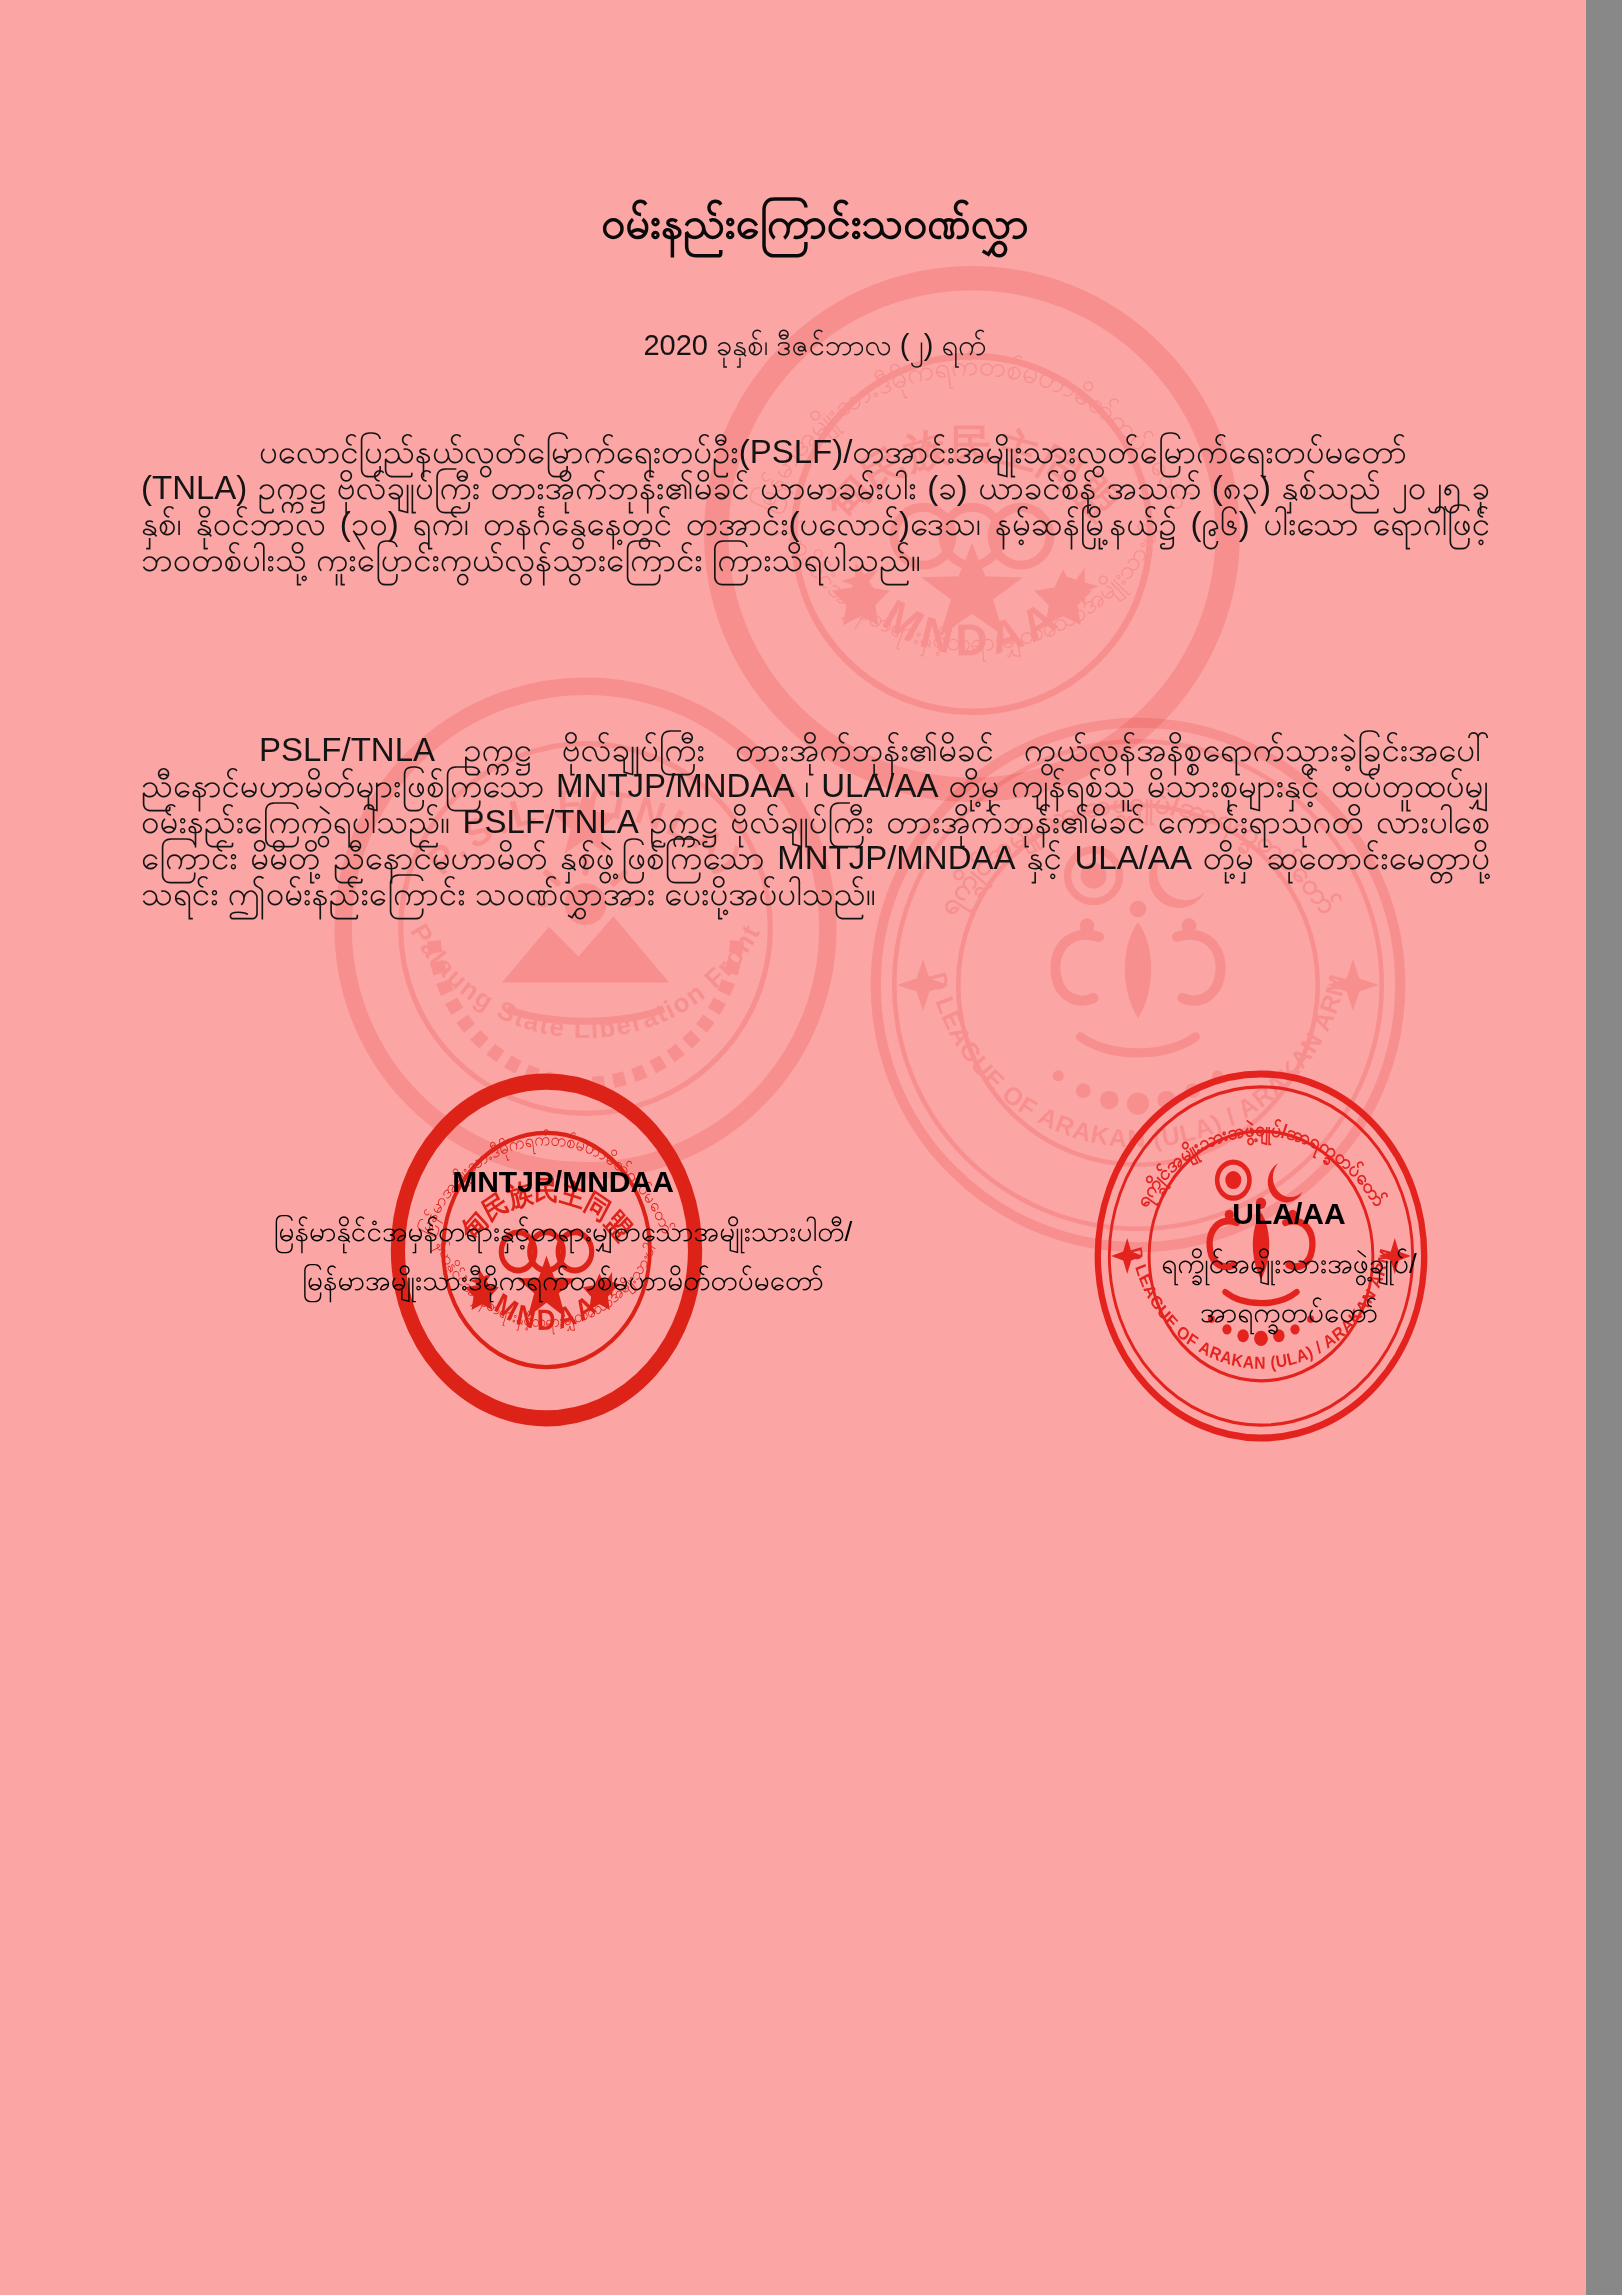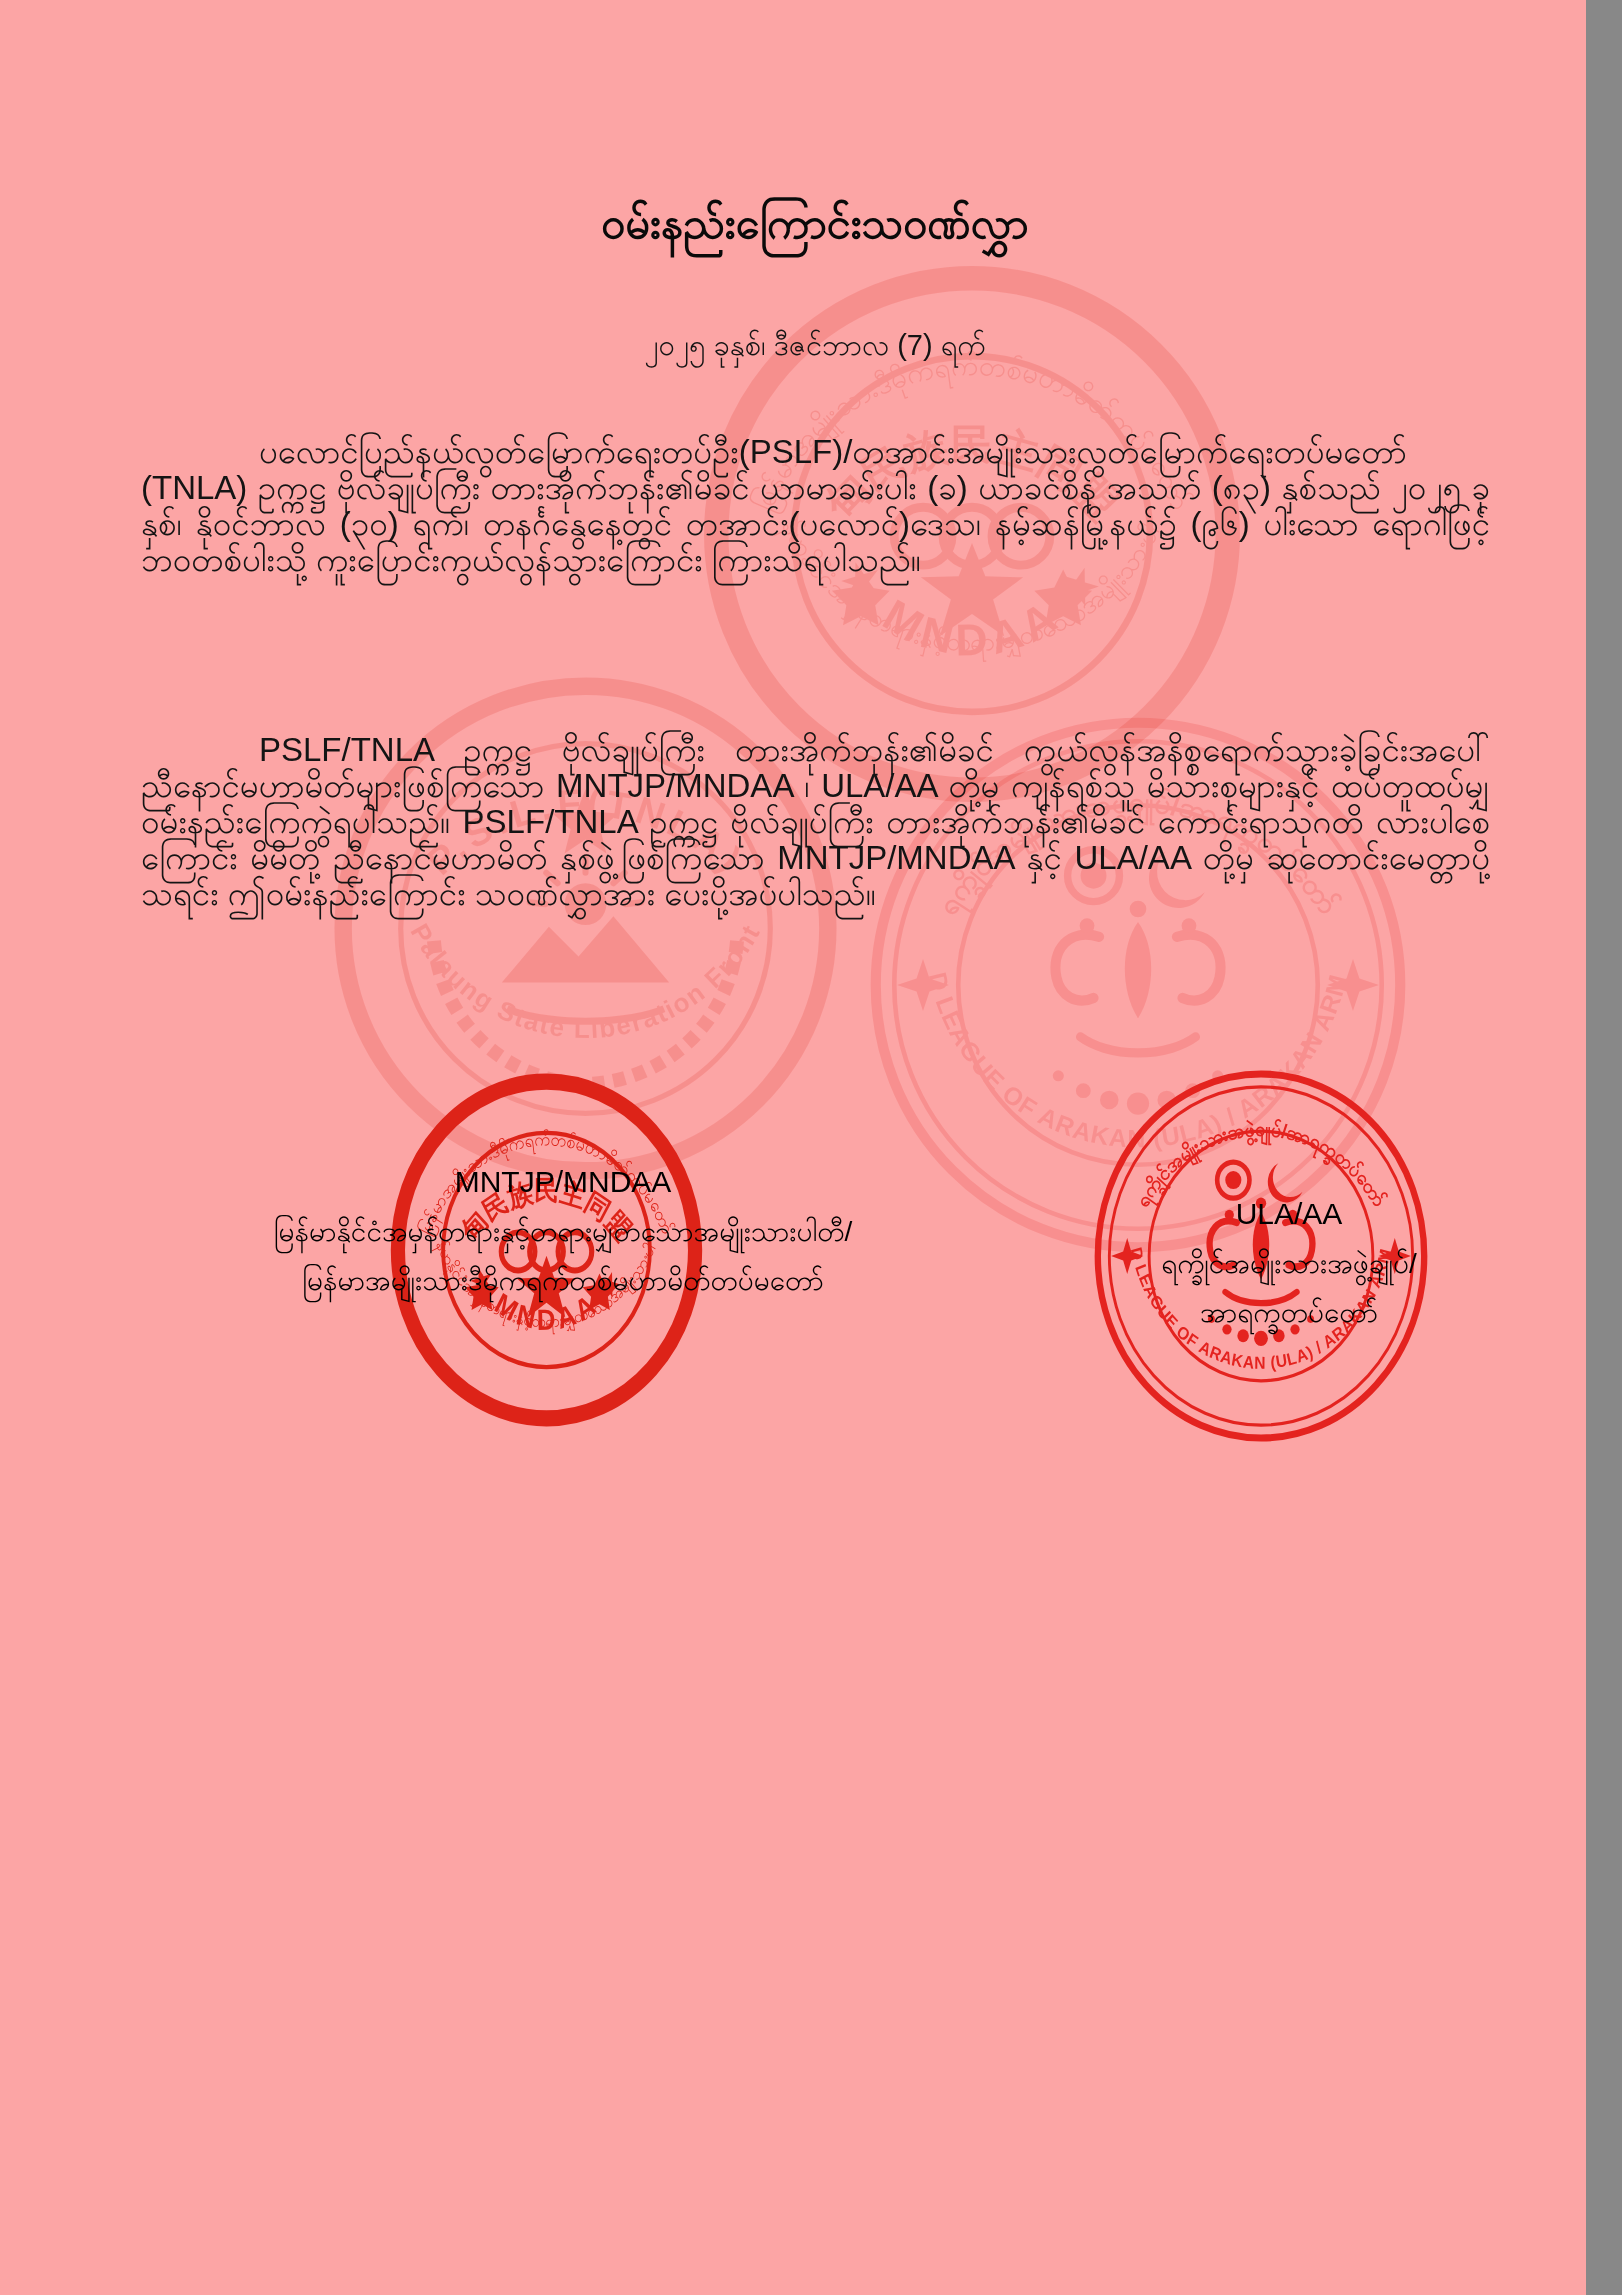--- a/index.html
+++ b/index.html
@@ -35,21 +35,21 @@
   .wm-pslf{left:324px;top:667px;width:523px;height:523px;}
   .wm-ula{left:860px;top:707px;width:556px;height:556px;}
   
   .stamp{position:absolute;z-index:4;}
   .stamp-left{left:385px;top:1067px;width:323px;height:366px;}
   .stamp-right{left:1088px;top:1063px;width:346px;height:386px;}
   
   .sig{position:absolute;z-index:5;text-align:center;color:#000;}
   .sig-left{left:190px;top:1163px;width:746px;}
   .sig-right{left:1014px;top:1163px;width:550px;margin-top:32px;}
-  .sig .abbr{font-size:30px;line-height:38px;font-weight:400;}
+  .sig .abbr{font-size:30px;line-height:38px;font-weight:700;}
   .sig .org1{font-size:28px;line-height:35px;margin-top:13px;}
   .sig .org2{font-size:28px;line-height:35px;margin-top:14.4px;}
   .defs-holder{position:absolute;width:0;height:0;overflow:hidden;}
 </style>
 </head>
 <body>
 
 <div class="page">
 
   <svg class="defs-holder" aria-hidden="true">
@@ -172,21 +172,21 @@
   </svg>
   <svg class="wm wm-pslf" viewBox="0 0 600 600">
     <use href="#pslf-seal"></use>
   </svg>
   <svg class="wm wm-ula" viewBox="0 0 600 600">
     <use href="#ula-seal"></use>
   </svg>
 
   <div class="doc-title">ဝမ်းနည်းကြောင်းသဝဏ်လွှာ</div>
 
-  <div class="doc-date">၂၀၂၅ ခုနှစ်၊ ဒီဇင်ဘာလ (7) ရက်</div>
+  <div class="doc-date">2020 ခုနှစ်၊ ဒီဇင်ဘာလ (၂) ရက်</div>
 
   <div class="para para-1">ပလောင်ပြည်နယ်လွတ်မြောက်ရေးတပ်ဦး(PSLF)/တအာင်းအမျိုးသားလွတ်မြောက်ရေးတပ်မတော် (TNLA) ဥက္ကဋ္ဌ ဗိုလ်ချုပ်ကြီး တားအိုက်ဘုန်း၏မိခင် ယာမာခမ်းပါး (ခ) ယာခင်စိန် အသက် (၈၃) နှစ်သည် ၂၀၂၅ ခုနှစ်၊ နိုဝင်ဘာလ (၃၀) ရက်၊ တနင်္ဂနွေနေ့တွင် တအာင်း(ပလောင်)ဒေသ၊ နမ့်ဆန်မြို့နယ်၌ (၉၆) ပါးသော ရောဂါဖြင့် ဘဝတစ်ပါးသို့ ကူးပြောင်းကွယ်လွန်သွားကြောင်း ကြားသိရပါသည်။</div>
 
   <div class="para para-2">PSLF/TNLA ဥက္ကဋ္ဌ ဗိုလ်ချုပ်ကြီး တားအိုက်ဘုန်း၏မိခင် ကွယ်လွန်အနိစ္စရောက်သွားခဲ့ခြင်းအပေါ် ညီနောင်မဟာမိတ်များဖြစ်ကြသော MNTJP/MNDAA ၊ ULA/AA တို့မှ ကျန်ရစ်သူ မိသားစုများနှင့် ထပ်တူထပ်မျှ ဝမ်းနည်းကြေကွဲရပါသည်။ PSLF/TNLA ဥက္ကဋ္ဌ ဗိုလ်ချုပ်ကြီး တားအိုက်ဘုန်း၏မိခင် ကောင်းရာသုဂတိ လားပါစေကြောင်း မိမိတို့ ညီနောင်မဟာမိတ် နှစ်ဖွဲ့ဖြစ်ကြသော MNTJP/MNDAA နှင့် ULA/AA တို့မှ ဆုတောင်းမေတ္တာပို့သရင်း ဤဝမ်းနည်းကြောင်း သဝဏ်လွှာအား ပေးပို့အပ်ပါသည်။</div>
 
   <svg class="stamp stamp-left" viewBox="0 0 500 500" preserveAspectRatio="none">
     <use href="#mndaa-seal"></use>
   </svg>
   <svg class="stamp stamp-right" viewBox="0 0 600 600" preserveAspectRatio="none">
     <use href="#ula-seal"></use>

